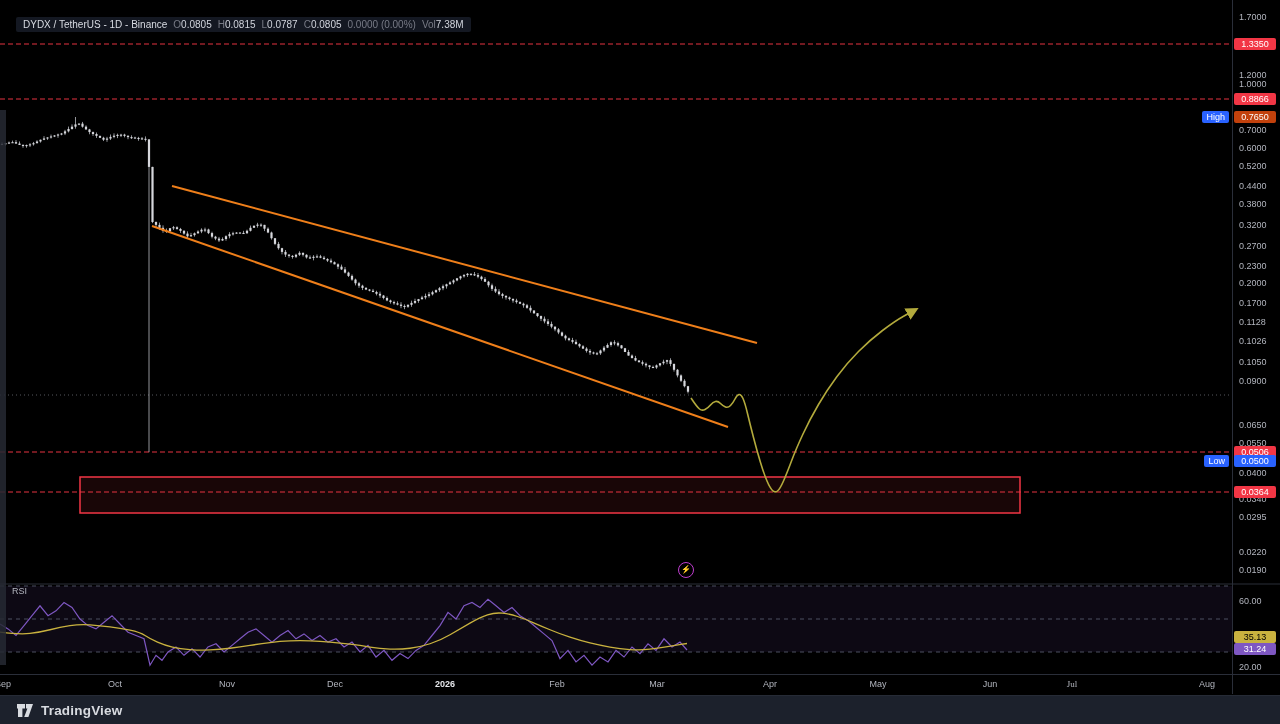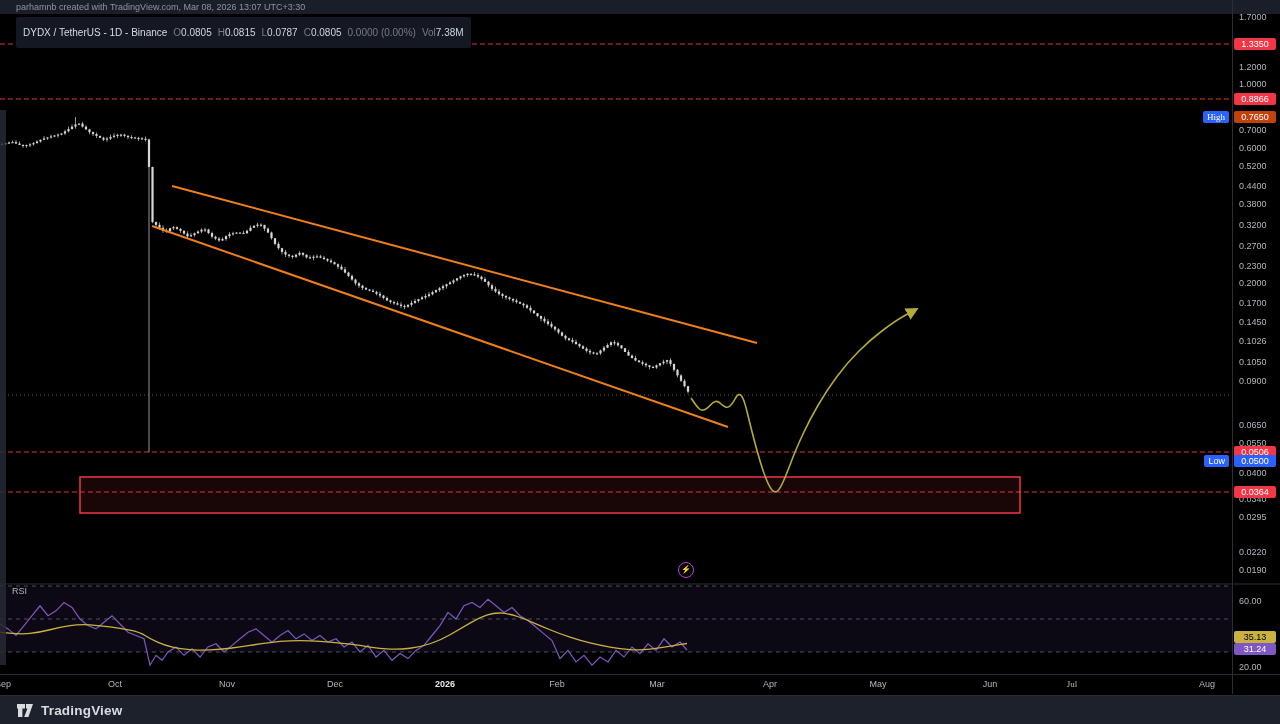--- a/index.html
+++ b/index.html
@@ -1,20 +1,20 @@
 <!DOCTYPE html>
 <html><head>
 <meta charset="utf-8">
 <style>
   html,body{margin:0;padding:0;background:#000;}
   *{box-sizing:border-box;font-family:"Liberation Sans",sans-serif;}
   #stage{position:relative;width:1280px;height:724px;background:#000;overflow:hidden;}
   #attribution{position:absolute;left:0;top:0;width:1280px;height:14px;background:#1a1e28;
     color:#8f949e;font-size:9px;line-height:14px;padding-left:16px;white-space:nowrap;}
-  #legend{position:absolute;left:16px;top:17px;height:31px;background:#141822;border-radius:2px;
+  #legend{position:absolute;left:16px;top:17px;height:15px;background:#141822;border-radius:2px;
     display:flex;align-items:center;gap:6px;padding:0 7px;font-size:10px;white-space:nowrap;z-index:30;}
   .lg-sym{color:#d8dbe2;}
   .lg-lab{color:#787b86;}
   .lg-val{color:#d1d4dc;}
   .lg-dim{color:#787b86;}
   #chart-svg{position:absolute;left:0;top:0;z-index:5;}
   #left-strip{position:absolute;left:0;top:110px;width:6px;height:555px;background:#262932;opacity:.85;z-index:6;}
   #price-axis{position:absolute;left:1232px;top:0;width:48px;height:694px;border-left:1px solid #2a2e39;z-index:20;}
   .pa-label{position:absolute;left:6px;transform:translateY(-50%);font-size:9px;color:#b2b5be;}
   .pa-badge{position:absolute;left:1px;width:42px;transform:translateY(-50%);font-size:9px;
@@ -28,21 +28,20 @@
   #lightning{position:absolute;left:678px;top:562px;width:16px;height:16px;border:1.5px solid #bf3dcf;
     border-radius:50%;color:#bf3dcf;font-size:8px;line-height:13px;text-align:center;z-index:21;cursor:pointer;}
   #footer{position:absolute;left:0;top:695px;width:1280px;height:29px;background:#1c212c;
     border-top:1px solid #262b36;display:flex;align-items:center;padding-left:16px;gap:7px;z-index:30;}
   #brand-text{color:#d8dbe0;font-size:13.5px;font-weight:bold;letter-spacing:.2px;}
 </style>
 </head>
 <body>
 
 <div id="stage">
-  <div id="attribution">parhamnb created with TradingView.com, Mar 08, 2026 13:07 UTC+3:30</div>
 
   <div id="legend">
     <span class="lg-sym">DYDX / TetherUS - 1D - Binance</span>
     <span><span class="lg-lab">O</span><span class="lg-val">0.0805</span></span>
     <span><span class="lg-lab">H</span><span class="lg-val">0.0815</span></span>
     <span><span class="lg-lab">L</span><span class="lg-val">0.0787</span></span>
     <span><span class="lg-lab">C</span><span class="lg-val">0.0805</span></span>
     <span class="lg-dim">0.0000 (0.00%)</span>
     <span><span class="lg-lab">Vol</span><span class="lg-val">7.38M</span></span>
   </div>
@@ -469,33 +468,33 @@
       <line x1="0" y1="652" x2="1232" y2="652" stroke="#4d5160" stroke-width="1" stroke-dasharray="4 4"></line>
       <path d="M0 624.0 L8 628.9 L16 635.5 L24 625.6 L32 615.7 L40 605.8 L48 615.7 L56 610.8 L64 602.5 L72 607.5 L80 619.0 L88 625.6 L96 628.9 L104 622.3 L112 615.7 L120 624.0 L128 632.2 L136 635.5 L144 638.8 L150 665.2 L156 655.3 L162 660.3 L168 652.0 L176 647.0 L184 655.3 L192 648.7 L200 657.0 L208 647.0 L216 643.8 L224 652.0 L232 645.4 L240 638.8 L248 632.2 L256 628.9 L264 635.5 L272 642.1 L280 635.5 L288 630.5 L296 638.8 L304 633.9 L312 640.5 L320 635.5 L328 642.1 L336 638.8 L344 647.0 L352 642.1 L360 652.0 L368 645.4 L376 657.0 L384 650.4 L392 660.3 L400 653.6 L408 658.6 L416 650.4 L424 645.4 L432 635.5 L440 625.6 L448 612.4 L456 619.0 L464 605.8 L472 602.5 L480 607.5 L488 599.2 L496 605.8 L504 612.4 L512 607.5 L520 615.7 L528 620.6 L536 627.3 L544 633.9 L552 640.5 L560 658.6 L568 650.4 L576 661.9 L584 655.3 L592 665.2 L600 657.0 L608 661.9 L616 650.4 L624 657.0 L632 647.0 L640 653.6 L648 643.8 L656 650.4 L664 638.8 L672 647.0 L680 642.1 L687 650.0" fill="none" stroke="#7e57c2" stroke-width="1.2"></path>
       <path d="M0 632.2 Q20 634.7 30 633.45 Q40 632.2 50 629.75 Q60 627.3 70 625.65 Q80 624 90 624.8 Q100 625.6 110 626.85 Q120 628.1 130 630.1500000000001 Q140 632.2 145 635.5 Q150 638.8 157.5 642.0999999999999 Q165 645.4 172.5 647.05 Q180 648.7 190 649.55 Q200 650.4 210 649.95 Q220 649.5 230 648.25 Q240 647 250 645.4 Q260 643.8 270 642.55 Q280 641.3 290 640.9 Q300 640.5 310 640.9 Q320 641.3 330 642.0999999999999 Q340 642.9 350 644.15 Q360 645.4 370 647.05 Q380 648.7 390 649.1 Q400 649.5 410 648.25 Q420 647 430 643.75 Q440 640.5 450 634.7 Q460 628.9 470 623.15 Q480 617.4 487.5 614.9 Q495 612.4 502.5 613.2 Q510 614 517.5 616.5 Q525 619 532.5 622.3 Q540 625.6 550 629.75 Q560 633.9 570 637.2 Q580 640.5 590 642.95 Q600 645.4 610 647.05 Q620 648.7 630 649.55 Q640 650.4 650 649.15 Q660 647.9 667.5 646.65 Q675 645.4 681 644.45 L687 643.5" fill="none" stroke="#c9b23f" stroke-width="1.3"></path>
     </svg>
 
   <div id="left-strip"></div>
 
   <div id="price-axis">
       <div class="pa-label" style="top: 17px;">1.7000</div>
       <div class="pa-label" style="top: 41px;">1.4000</div>
-      <div class="pa-label" style="top: 67px; text-align: right;">1.2000</div>
+      <div class="pa-label" style="top: 75px; text-align: right;">1.2000</div>
       <div class="pa-label" style="top: 84px;">1.0000</div>
       <div class="pa-label" style="top: 130px;">0.7000</div>
       <div class="pa-label" style="top: 148px;">0.6000</div>
       <div class="pa-label" style="top: 166px;">0.5200</div>
       <div class="pa-label" style="top: 186px;">0.4400</div>
       <div class="pa-label" style="top: 204px;">0.3800</div>
       <div class="pa-label" style="top: 225px;">0.3200</div>
       <div class="pa-label" style="top: 246px;">0.2700</div>
       <div class="pa-label" style="top: 266px;">0.2300</div>
       <div class="pa-label" style="top: 283px;">0.2000</div>
       <div class="pa-label" style="top: 303px;">0.1700</div>
-      <div class="pa-label" style="top: 322px;">0.1450</div>
+      <div class="pa-label" style="top: 322px;">0.1128</div>
       <div class="pa-label" style="top: 341px;">0.1026</div>
       <div class="pa-label" style="top: 362px;">0.1050</div>
       <div class="pa-label" style="top: 381px;">0.0900</div>
       <div class="pa-label" style="top: 425px;">0.0650</div>
       <div class="pa-label" style="top: 443px;">0.0550</div>
       <div class="pa-label" style="top: 473px;">0.0400</div>
       <div class="pa-label" style="top: 499px;">0.0340</div>
       <div class="pa-label" style="top: 517px;">0.0295</div>
       <div class="pa-label" style="top: 535px; margin-left: 46px;">0.0255</div>
       <div class="pa-label" style="top: 552px;">0.0220</div>
@@ -531,15 +530,15 @@
       <div class="ta-label" style="left: 1207px;">Aug</div>
     </div>
 
   <div id="footer">
     <svg width="18" height="15" viewBox="0 0 18 15">
       <path d="M1 1h8v4.5H6.4v8.5H2V5.5H1z" fill="#d8dbe0"></path>
       <path d="M10 1h7l-4.6 12.9h-4.2l3.2-8.4H10z" fill="#d8dbe0"></path>
     </svg>
     <span id="brand-text">TradingView</span>
   </div>
-<div class="pa-tag" style="top: 117px; font-family: Liberation Serif, serif;">High</div>
+<div class="pa-tag" style="top: 117px;">High</div>
     <div class="pa-tag" style="top: 461px;">Low</div>
   </div>
 
 </body></html>

